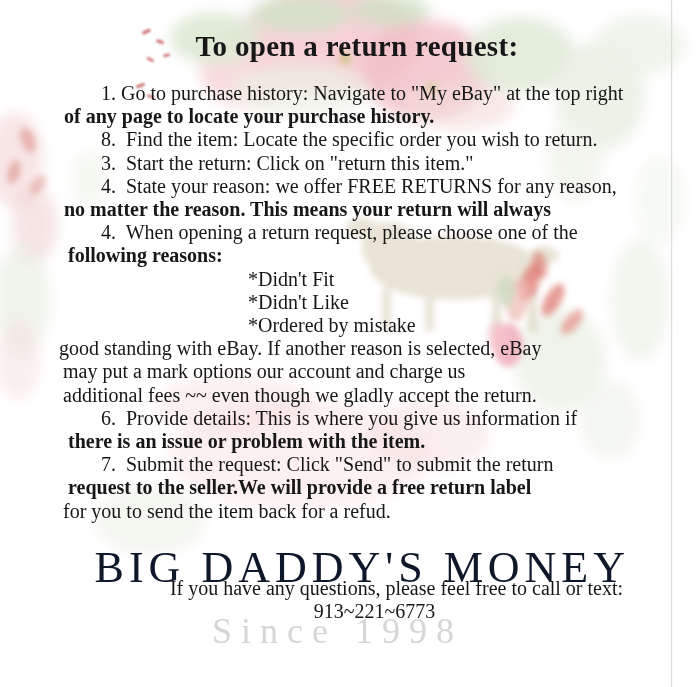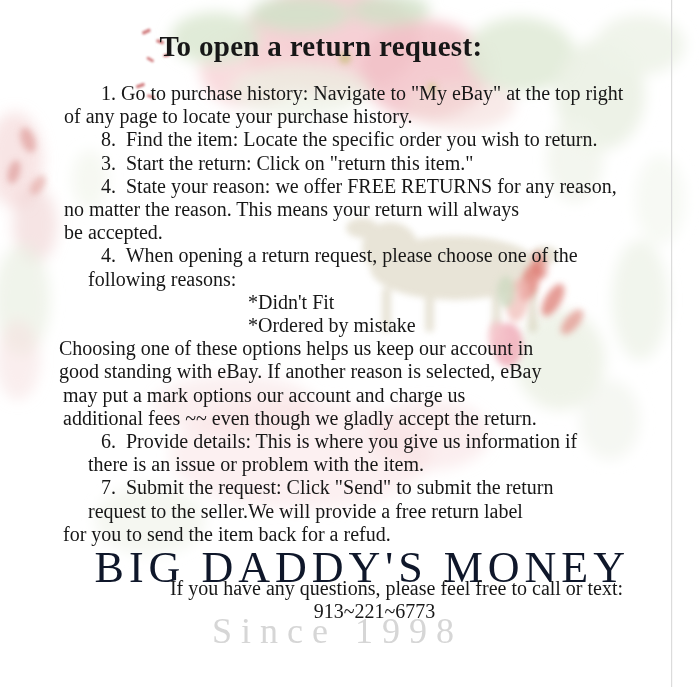--- a/index.html
+++ b/index.html
@@ -6,27 +6,27 @@
   .card{
     position:relative;width:699px;height:687px;background:#ffffff;overflow:hidden;
     font-family:"Liberation Serif", serif;color:#171717;
   }
   .bg{position:absolute;top:0;left:0;z-index:0;}
   .wm{position:absolute;z-index:1;color:#c9c9c9;font-family:"Liberation Serif",serif;}
   .wm-brand{top:542px;left:90px;width:540px;text-align:right;font-size:44px;letter-spacing:5px;color:#0f172a;}
   .wm-since{top:610px;left:2px;width:699px;text-align:center;font-size:36px;letter-spacing:9px;color:#d6d6d6;padding-right:28px;box-sizing:border-box;}
   .title{
     position:absolute;z-index:2;top:30px;left:0;width:642px;margin:0;
-    text-align:center;font-size:29px;font-weight:bold;letter-spacing:0.3px;
+    text-align:center;font-size:29px;font-weight:bold;letter-spacing:0.3px;padding-left:36px;
   }
   .lines{position:absolute;z-index:2;top:82px;left:0;width:699px;font-size:20px;line-height:23.2px;}
   .ln{white-space:pre;}
   .n  {padding-left:53px;margin-left:48px;}
-  .c1 {padding-left:64px;}
-  .c2 {padding-left:88px;}
+  .c1 {padding-left:64px;font-weight:bold;}
+  .c2 {padding-left:68px;font-weight:bold;}
   .c3 {padding-left:33px;margin-left:30px;}
   .p  {padding-left:59px;}
   .p2 {padding-left:63px;}
   .r  {padding-left:248px;}
   .footer{position:absolute;z-index:2;top:577px;left:0;width:699px;text-align:center;font-size:20px;line-height:23.2px;margin-left:47px;}
   .phone{padding-right:44px;}
 </style>
 </head>
 <body>
 
@@ -117,26 +117,25 @@
 
   <h1 class="title">To open a return request:</h1>
 
   <div class="lines">
     <div class="ln n">1. Go to purchase history: Navigate to "My eBay" at the top right</div>
     <div class="ln c1">of any page to locate your purchase history.</div>
     <div class="ln n">8.  Find the item: Locate the specific order you wish to return.</div>
     <div class="ln n">3.  Start the return: Click on "return this item."</div>
     <div class="ln n">4.  State your reason: we offer FREE RETURNS for any reason,</div>
     <div class="ln c1">no matter the reason. This means your return will always</div>
-    <div class="ln c1">be accepted.</div>
     <div class="ln n">4.  When opening a return request, please choose one of the</div>
     <div class="ln c2">following reasons:</div>
     <div class="ln r">*Didn't Fit</div>
+    <div class="ln r">*Didn't Like</div>
     <div class="ln r">*Ordered by mistake</div>
-    <div class="ln p">Choosing one of these options helps us keep our account in</div>
     <div class="ln p">good standing with eBay. If another reason is selected, eBay</div>
     <div class="ln p2">may put a mark options our account and charge us</div>
     <div class="ln p2">additional fees ~~ even though we gladly accept the return.</div>
     <div class="ln n">6.  Provide details: This is where you give us information if</div>
     <div class="ln c2">there is an issue or problem with the item.</div>
     <div class="ln n">7.  Submit the request: Click "Send" to submit the return</div>
     <div class="ln c2">request to the seller.We will provide a free return label</div>
     <div class="ln c3">for you to send the item back for a refud.</div>
   </div>
 

